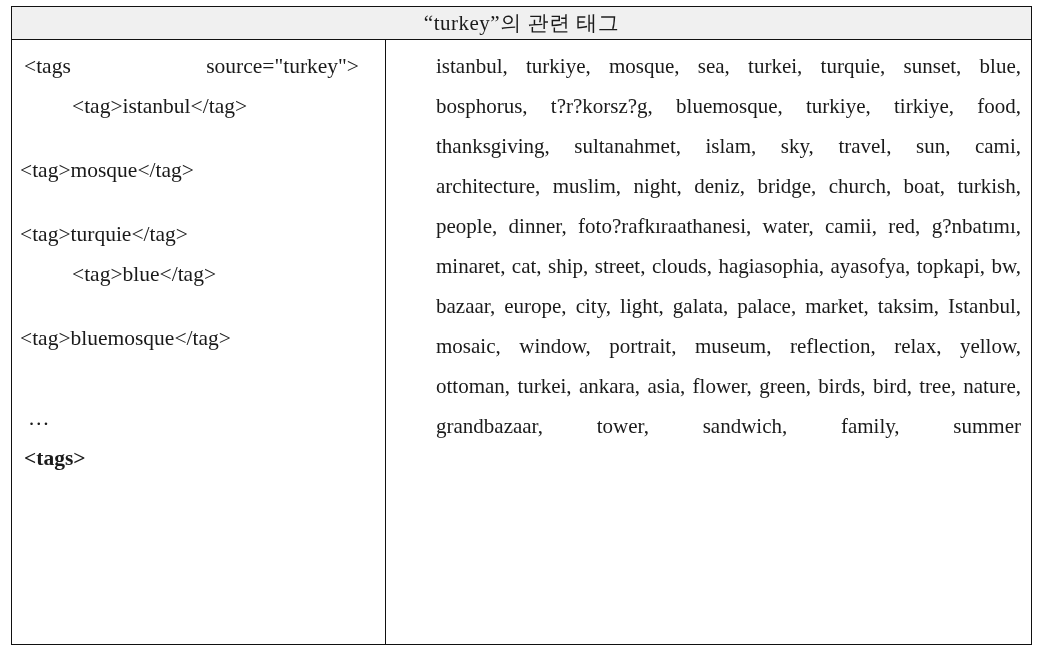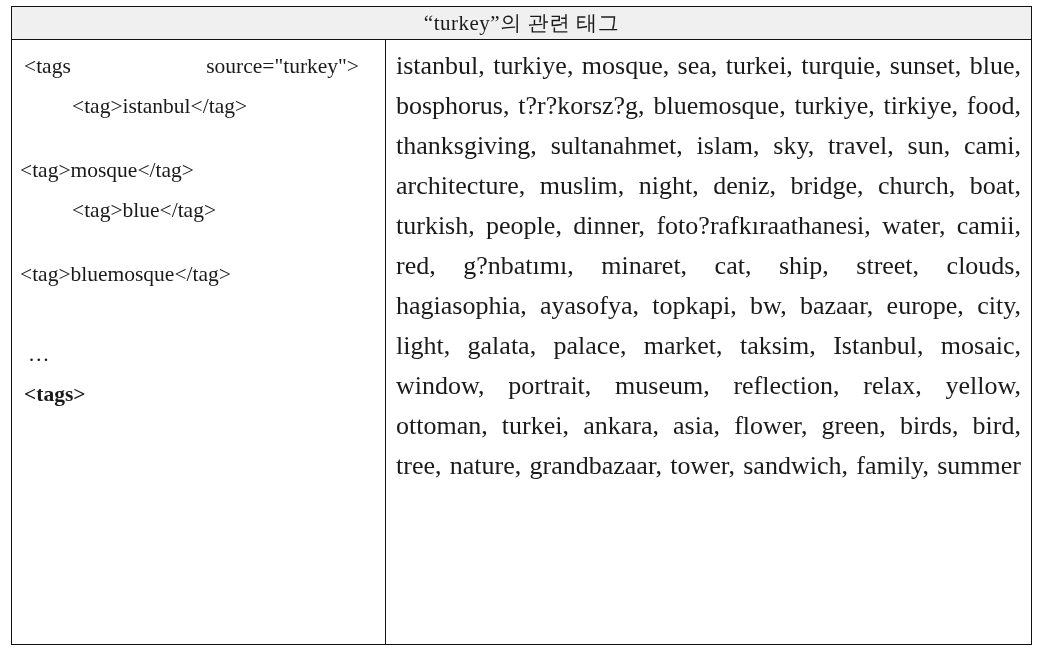--- a/index.html
+++ b/index.html
@@ -104,27 +104,28 @@
     font-size: 21.5px;
     letter-spacing: 1px;
   }
   .xml-line.closing {
     padding-left: 4px;
     font-weight: bold;
   }
 
   
   .tag-list {
-    font-size: 26px;
+    font-size: 21px;
     line-height: 40px;
     color: #1a1a1a;
     text-align: justify;
     text-align-last: left;
     word-spacing: 1px;
     hyphens: none;
+    margin-left: 40px;
   }
   .tag-list::after {
     content: "";
     display: inline-block;
     width: 100%;
   }
 </style>
 </head>
 <body>
 
@@ -136,20 +137,21 @@
       <div class="table-header-title">“turkey”의 관련 태그</div>
     </div>
 
     <div class="table-body">
 
       <div class="col-xml">
         <div id="xml-lines">
             <div class="xml-line justified">&lt;tags    source="turkey"&gt;</div>
             <div class="xml-line indent">&lt;tag&gt;istanbul&lt;/tag&gt;</div>
             <div class="xml-line flush">&lt;tag&gt;mosque&lt;/tag&gt;</div>
+            <div class="xml-line flush">&lt;tag&gt;turquie&lt;/tag&gt;</div>
             <div class="xml-line indent">&lt;tag&gt;blue&lt;/tag&gt;</div>
             <div class="xml-line flush">&lt;tag&gt;bluemosque&lt;/tag&gt;</div>
             <div class="xml-line blank"></div>
             <div class="xml-line ellipsis">…</div>
             <div class="xml-line closing">&lt;tags&gt;</div>
           </div>
       </div>
 
       <div class="col-tags">
         <div class="tag-list" id="tag-list">istanbul, turkiye, mosque, sea, turkei, turquie, sunset, blue, bosphorus, t?r?korsz?g, bluemosque, turkiye, tirkiye, food, thanksgiving, sultanahmet, islam, sky, travel, sun, cami, architecture, muslim, night, deniz, bridge, church, boat, turkish, people, dinner, foto?rafkıraathanesi, water, camii, red, g?nbatımı, minaret, cat, ship, street, clouds, hagiasophia, ayasofya, topkapi, bw, bazaar, europe, city, light, galata, palace, market, taksim, Istanbul, mosaic, window, portrait, museum, reflection, relax, yellow, ottoman, turkei, ankara, asia, flower, green, birds, bird, tree, nature, grandbazaar, tower, sandwich, family, summer</div>

